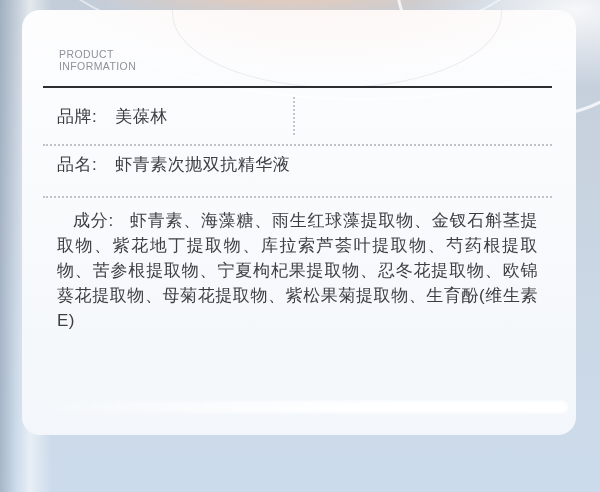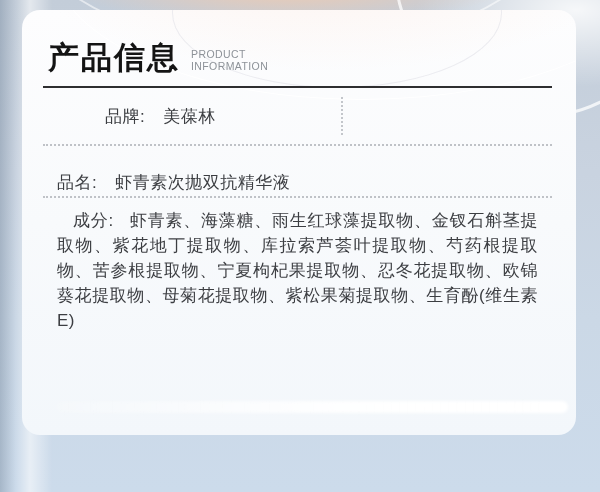--- a/index.html
+++ b/index.html
@@ -101,21 +101,20 @@
   
   .row { color: #3c3e42; font-size: 17px; letter-spacing: 0.5px; }
   .label { font-weight: 500; }
   .value { margin-left: 18px; font-weight: 500; }
 
   .row-1 {
     position: absolute;
     top: 78px; left: 0; right: 0;
     height: 56px;
     display: flex;
-    padding-left: 48px;
   }
   .cell-brand {
     flex: 0 0 271px;
     padding-left: 35px;
     display: flex; align-items: center;
   }
   .v-divider {
     align-self: center;
     height: 38px;
     border-left: 2px dotted #c3c6cb;
@@ -128,21 +127,21 @@
   .dotted-sep {
     position: absolute;
     left: 21px; right: 24px;
     border-top: 2px dotted #bfc2c7;
   }
   .sep-1 { top: 134px; }
   .sep-2 { top: 186px; }
 
   .row-2 {
     position: absolute;
-    top: 146px; left: 0; right: 0;
+    top: 128px; left: 0; right: 0;
     height: 52px;
     padding-left: 35px;
     display: flex; align-items: center;
   }
 
   .row-ingredients {
     position: absolute;
     top: 198px; left: 35px; right: 38px;
     line-height: 25px;
     text-align: justify;
@@ -166,21 +165,20 @@
 <div class="bg">
   <div class="bg-arc"></div>
   <div class="bg-arc2"></div>
 </div>
 
 <div class="card">
   <div class="card-arc-a"></div>
   <div class="card-arc-b"></div>
 
   <div class="title-row">
-    <div class="title-cn">产品信息</div>
     <div class="title-en">
       <span>PRODUCT</span>
       <span>INFORMATION</span>
     </div>
   </div>
   <div class="title-divider"></div>
 
   <div class="row row-1">
     <div class="cell-brand">
       <span class="label">品牌:</span>

